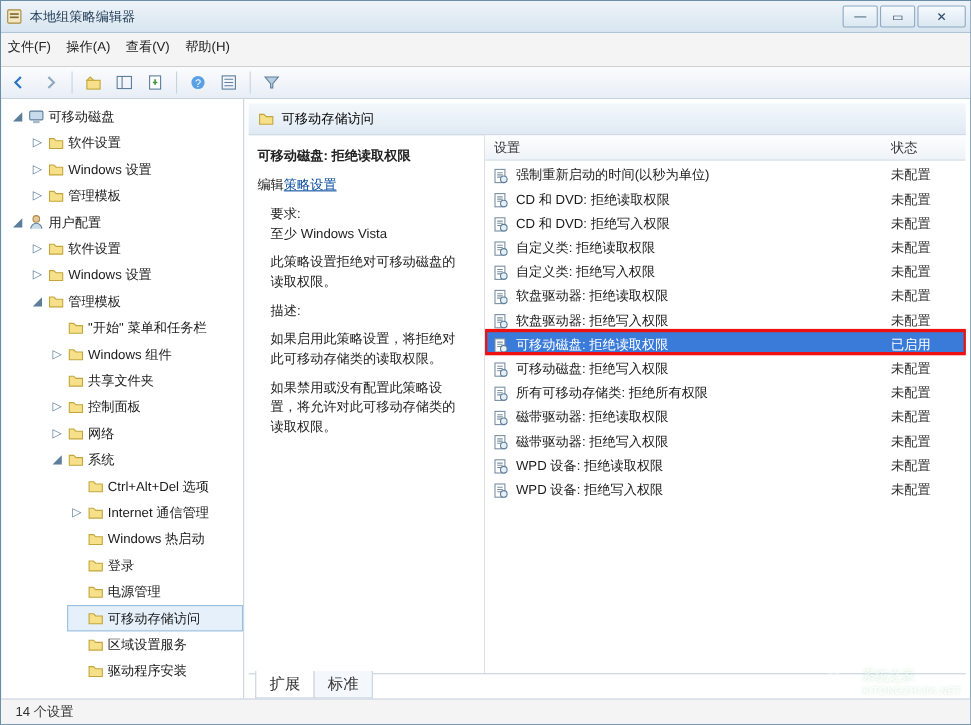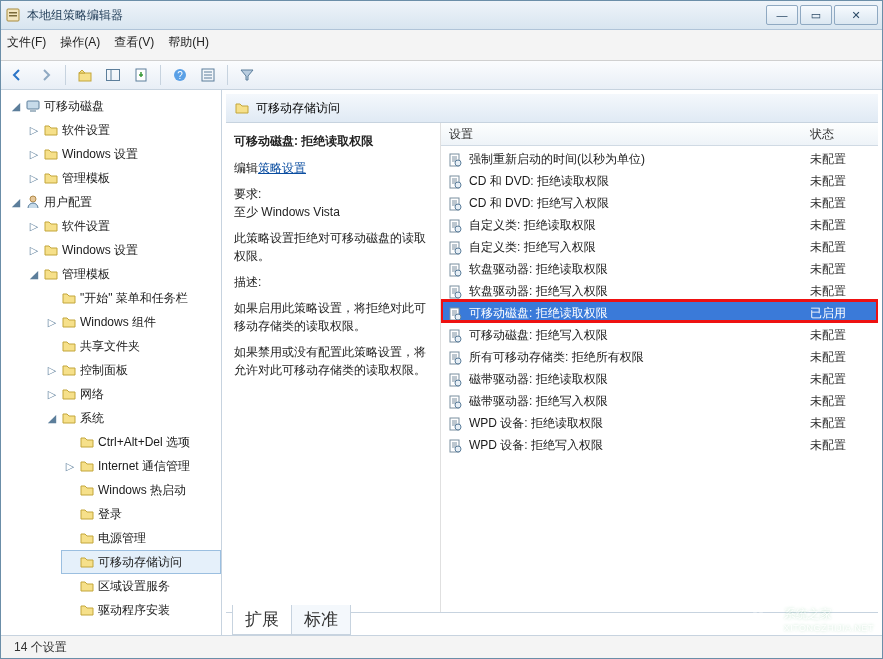--- a/index.html
+++ b/index.html
@@ -25,33 +25,33 @@
 .twisty{width:12px;height:12px;display:inline-flex;align-items:center;justify-content:center;color:#5c7e9b;font-size:11px;cursor:default}
 .twisty.none{visibility:hidden}
 .ticon{width:16px;height:16px;flex-shrink:0}
 .tree-label{color:#1a1a1a}
 .right-pane{flex:1;display:flex;flex-direction:column;min-width:0}
 .right-header{height:28px;background:linear-gradient(to bottom,#f4f8fc,#e0eaf4);border-bottom:1px solid #c7d3df;display:flex;align-items:center;padding:0 8px;gap:6px;margin:4px 4px 0 4px}
 .content{flex:1;display:flex;min-height:0;margin:0 4px}
 .desc-pane{width:196px;border-right:1px solid #e0e0e0;padding:10px 10px 10px 8px;overflow:auto;color:#222}
 .desc-pane .title{font-weight:bold;margin-bottom:10px}
 .desc-pane .editlink{color:#0a4da0;text-decoration:underline;cursor:pointer}
-.desc-pane p{margin:8px 0;line-height:1.5}
+.desc-pane p{margin:8px 12px;line-height:1.5}
 .list-pane{flex:1;overflow:auto}
 .list-header{display:flex;position:sticky;top:0;background:linear-gradient(to bottom,#fdfefe,#eef3f8);border-bottom:1px solid #d0dae4;height:22px;align-items:center;color:#333}
 .list-header .col-setting{flex:1;padding-left:8px}
 .list-header .col-state{width:60px;text-align:left;padding-right:8px}
 .list-row{display:flex;align-items:flex-end;height:22px;padding-left:6px}
 .list-row .li-icon{width:16px;height:16px;margin-right:6px;flex-shrink:0}
 .list-row .li-text{flex:1;color:#1a1a1a;white-space:nowrap;overflow:hidden;text-overflow:ellipsis}
 .list-row .li-state{width:60px;color:#333;padding-right:8px}
 .list-row.highlighted{outline:3px solid #e11; outline-offset:-2px;background:#3a7ad9;color:#fff}
 .list-row.highlighted .li-text,.list-row.highlighted .li-state{color:#fff}
 .tabsbar{height:22px;border-top:1px solid #c7d3df;display:flex;align-items:flex-end;padding-left:6px;margin:0 4px}
-.tab{padding:3px 12px;border:1px solid #c7d3df;border-top:none;background:#f4f8fc;font-size:17px;color:#333;margin-right:-1px;cursor:default}
+.tab{padding:3px 12px;border:1px solid #c7d3df;border-top:none;background:#f4f8fc;font-size:14px;color:#333;margin-right:-1px;cursor:default}
 .tab.active{background:#fff}
 .statusbar{height:22px;border-top:1px solid #c7d3df;background:#f4f4f4;display:flex;align-items:center;padding:0 13px;color:#333}
 .watermark{position:absolute;right:8px;bottom:22px;opacity:.35;display:flex;align-items:center;gap:6px;color:#fff;text-shadow:0 0 3px #4a6;font-size:14px;pointer-events:none}
 
 svg{display:block}
 </style>
 </head>
 <body>
 
 <div class="window">

